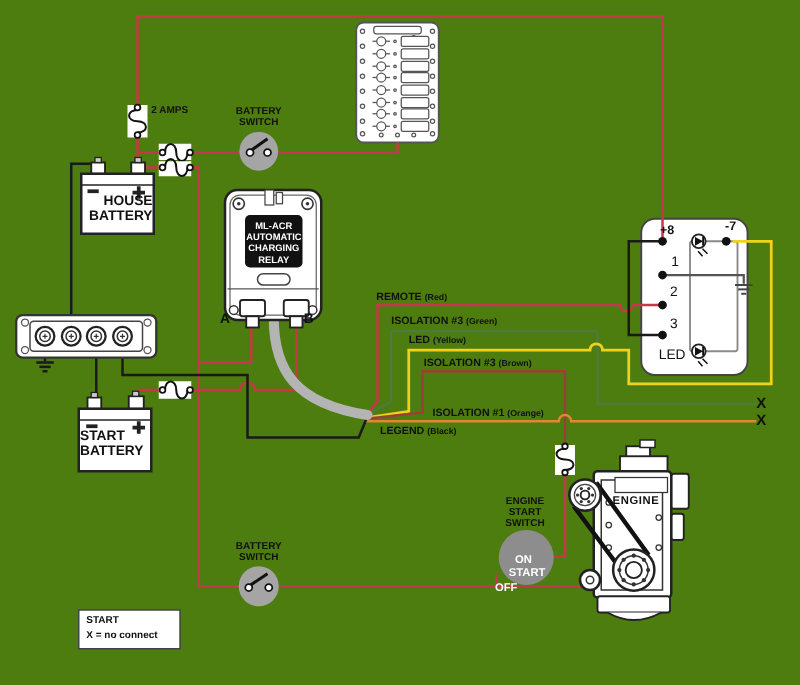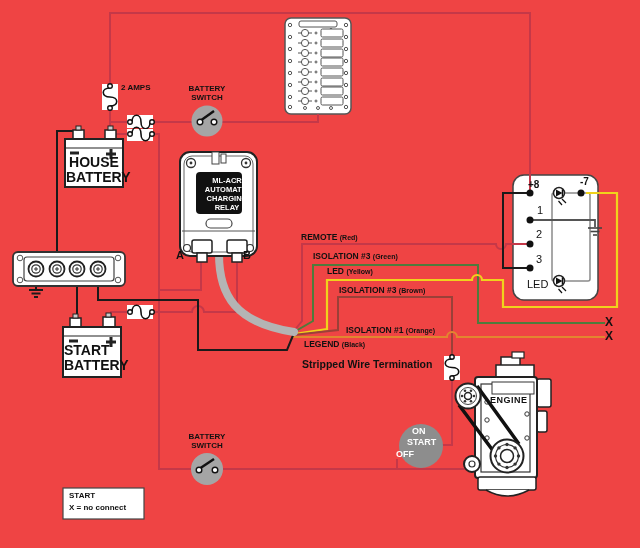--- a/index.html
+++ b/index.html
@@ -1,29 +1,29 @@
 <!DOCTYPE html>
 <html><head>
 <meta charset="utf-8">
 <style>
   html,body{margin:0;padding:0;background:#fff;}
-  .stage{position:relative;width:640px;height:548px;background:#ef4444;overflow:hidden;
+  .stage{position:relative;width:640px;height:548px;background:#4d7c0f;overflow:hidden;
          font-family:"Liberation Sans",sans-serif;text-decoration:underline;}
   .stage svg{position:absolute;left:0;top:0;}
   .lbl{position:absolute;font-weight:bold;color:#111;white-space:nowrap;line-height:1.1;}
   .ctr{text-align:center;white-space:normal;}
   .s8{font-size:8px;}
-  .s85{font-size:14px;}
+  .s85{font-size:11px;text-align:right;}
   .s9{font-size:9px;}
   .s10{font-size:10px;}
   .s11{font-size:11px;font-weight:normal;}
   .s11b{font-size:11px;font-weight:bold;}
   .wl{font-size:8.5px;}
   .wl .note{font-size:7px;}
-  .white{color:#fff;}
+  .white{color:#fff;margin-top:16px;}
   .acrlbl{color:#fff;font-size:7.5px;line-height:9px;}
   .xmark{font-size:12px;font-weight:bold;}
   .note-big{font-size:10.5px;font-weight:bold;}
 </style>
 </head>
 <body>
 
 <div class="stage">
 
 <svg width="640" height="548" viewBox="0 0 640 548">
@@ -341,43 +341,43 @@
     <path d="M562.5,277.5 V284.5" stroke="#111" stroke-width="1.5"></path>
     <path d="M562,287 L566,291 M558.5,289 L562,293" stroke="#111" stroke-width="1.2"></path>
   </g>
 
   <rect x="63" y="488" width="81" height="31" fill="#fff" stroke="#444" stroke-width="1.2"></rect>
 </svg>
 
 <div class="lbl s8" style="left:121px;top:84px">2 AMPS</div>
 <div class="lbl s8 ctr" style="left:180px;top:85px;width:54px">BATTERY SWITCH</div>
 <div class="lbl s85 ctr" style="left:66px;top:155px;width:56px">HOUSE BATTERY</div>
-<div class="lbl acrlbl ctr" style="left:197px;top:176px;width:60px">ML-ACR AUTOMATIC CHARGING RELAY</div>
+<div class="lbl acrlbl ctr" style="left:197px;top:176px;width:44px">ML-ACR AUTOMATIC CHARGING RELAY</div>
 <div class="lbl s11b" style="left:176px;top:249px">A</div>
 <div class="lbl s11b" style="left:243px;top:249px">B</div>
 <div class="lbl s85 ctr" style="left:64px;top:343px;width:34px">START BATTERY</div>
 
 <div class="lbl wl" style="left:301px;top:233px"><span>REMOTE</span> <span class="note">(Red)</span></div>
 <div class="lbl wl" style="left:313px;top:252px"><span>ISOLATION #3</span> <span class="note">(Green)</span></div>
 <div class="lbl wl" style="left:327px;top:267px"><span>LED</span> <span class="note">(Yellow)</span></div>
 <div class="lbl wl" style="left:339px;top:286px"><span>ISOLATION #3</span> <span class="note">(Brown)</span></div>
 <div class="lbl wl" style="left:346px;top:326px"><span>ISOLATION #1</span> <span class="note">(Orange)</span></div>
 <div class="lbl wl" style="left:304px;top:340px"><span>LEGEND</span> <span class="note">(Black)</span></div>
-<div class="lbl note-big" style="left:302px;top:359px">Stripped Wire Termination</div>
 
 <div class="lbl xmark" style="left:605px;top:316px">X</div>
 <div class="lbl xmark" style="left:605px;top:330px">X</div>
 
 <div class="lbl s10" style="left:528px;top:179px">+8</div>
 <div class="lbl s10" style="left:580px;top:176px">-7</div>
 <div class="lbl s11" style="left:537px;top:204px">1</div>
 <div class="lbl s11" style="left:536px;top:228px">2</div>
 <div class="lbl s11" style="left:536px;top:253px">3</div>
 <div class="lbl s11" style="left:527px;top:278px">LED</div>
 
+<div class="lbl s8 ctr" style="left:392px;top:397px;width:56px">ENGINE START SWITCH</div>
 <div class="lbl s9 white" style="left:412px;top:427px">ON</div>
 <div class="lbl s9 white" style="left:407px;top:438px">START</div>
 <div class="lbl s9 white" style="left:396px;top:450px">OFF</div>
 <div class="lbl s9" style="left:490px;top:396px;letter-spacing:.5px">ENGINE</div>
 
 <div class="lbl s8 ctr" style="left:180px;top:433px;width:54px">BATTERY SWITCH</div>
 
 <div class="lbl s8" style="left:69px;top:492px">START</div>
 <div class="lbl s8" style="left:69px;top:504px">X = no connect</div>
 

